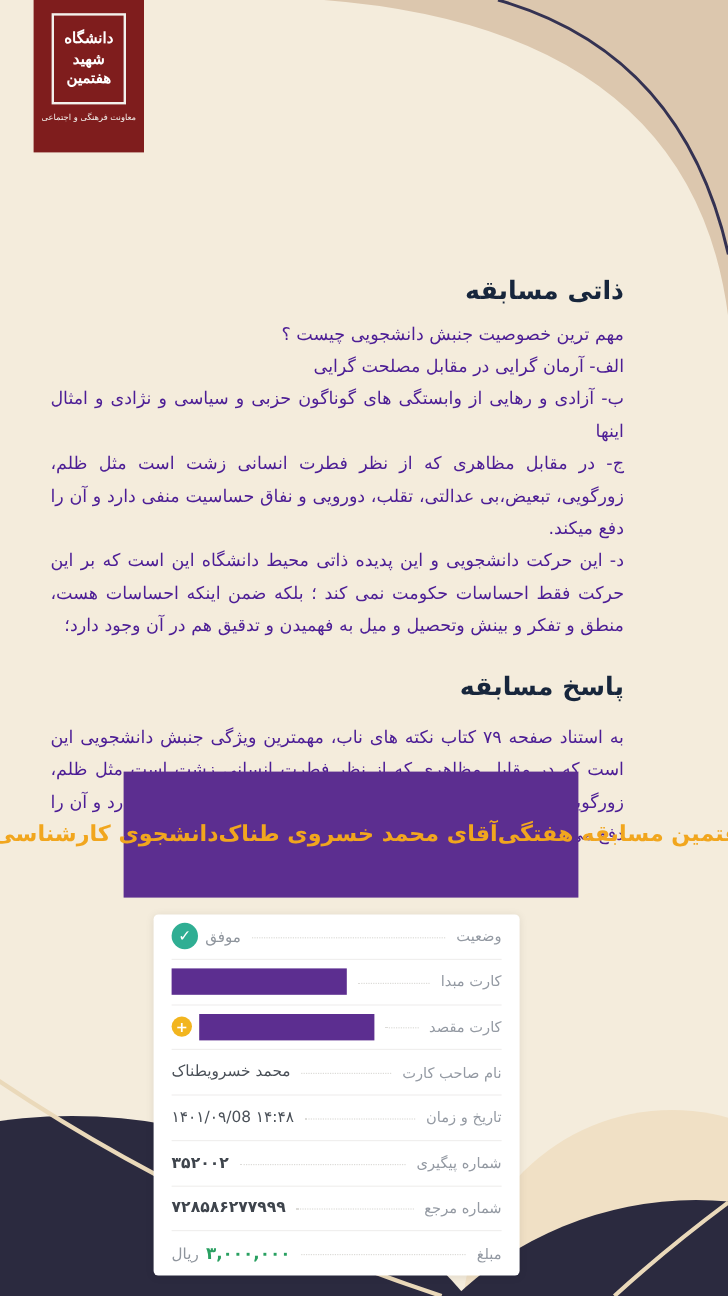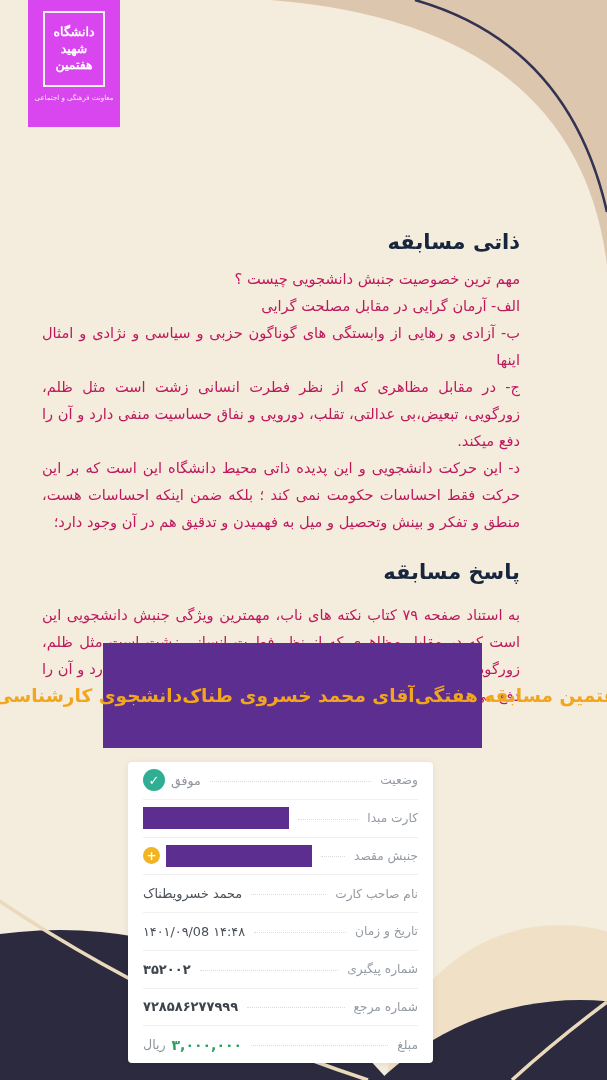--- a/index.html
+++ b/index.html
@@ -7,37 +7,37 @@
   .stage{
     position:relative;width:607px;height:1080px;margin:0 auto;
     background:#f4ecdc;overflow:hidden;
     font-family:"DejaVu Sans",sans-serif;
     direction:rtl;
   }
   .bg-svg{position:absolute;inset:0;z-index:0;pointer-events:none;}
   
   .logo{
     position:absolute;top:0;left:28px;width:92px;height:127px;z-index:2;
-    background:#d946ef;color:#fff;display:flex;flex-direction:column;align-items:center;
+    background:#7f1d1d;color:#fff;display:flex;flex-direction:column;align-items:center;
   }
   .logo-frame{
     margin-top:11px;width:62px;height:76px;border:2px solid #f3f1ec;
     display:flex;flex-direction:column;align-items:center;justify-content:center;
     font-family:"DejaVu Serif",serif;font-weight:bold;
   }
   .logo-word{font-size:12.5px;line-height:1.35;white-space:nowrap;}
   .logo-caption{margin-top:7px;font-size:7px;white-space:nowrap;color:#f3f1ec;
     font-family:"DejaVu Serif",serif;}
   
   .content{position:absolute;top:228px;right:87px;width:478px;z-index:1;}
   .sec-title{
     font-size:21px;font-weight:bold;color:#17263c;margin:0 0 9px 0;line-height:1.4;
   }
   .q-line,.a-body{
-    font-size:14.6px;color:#be185d;line-height:1.85;margin:0;
+    font-size:14.6px;color:#4c1d95;line-height:1.85;margin:0;
     text-align:justify;text-align-last:right;
   }
   .answer-block{margin-top:22px;}
   .a-body{margin-top:14px;}
   
   .banner{
     position:absolute;top:643px;left:103px;width:379px;height:105px;z-index:1;
     display:flex;flex-direction:row;align-items:center;justify-content:center;
   }
   .banner-line{font-size:18.5px;font-weight:bold;line-height:34px;white-space:nowrap;}
@@ -130,21 +130,21 @@
 
     <div class="rrow">
       <span class="rlabel">کارت مبدا</span>
       <span class="leader"></span>
       <span class="rvalue">
         <span class="redact-bar" style="background:#5c2e90;"></span>
       </span>
     </div>
 
     <div class="rrow">
-      <span class="rlabel">جنبش مقصد</span>
+      <span class="rlabel">کارت مقصد</span>
       <span class="leader"></span>
       <span class="rvalue">
         <span class="redact-bar" style="background:#5c2e90;"></span>
         <span class="icon-circle icon-plus" style="background:#f2b51f;">+</span>
       </span>
     </div>
 
     <div class="rrow">
       <span class="rlabel">نام صاحب کارت</span>
       <span class="leader"></span>

